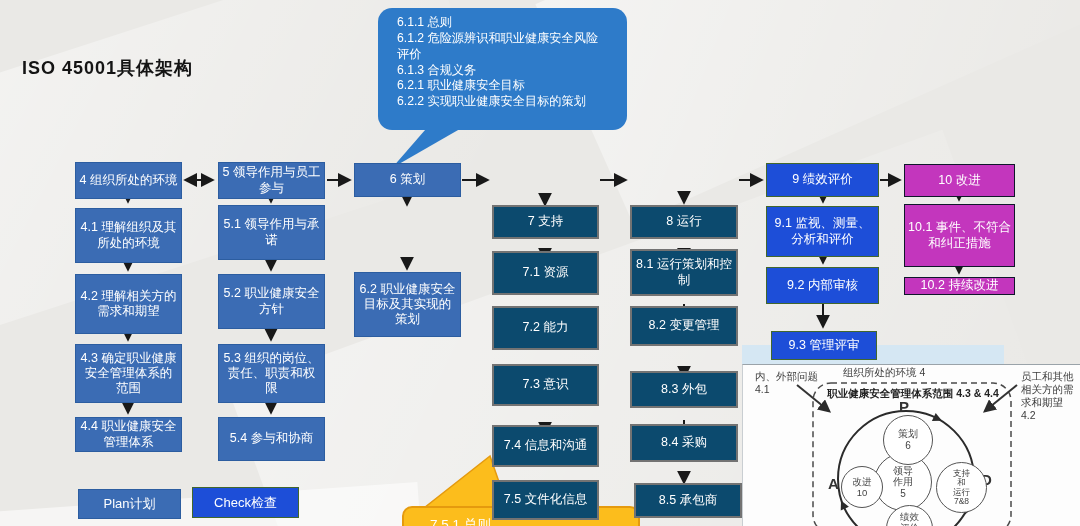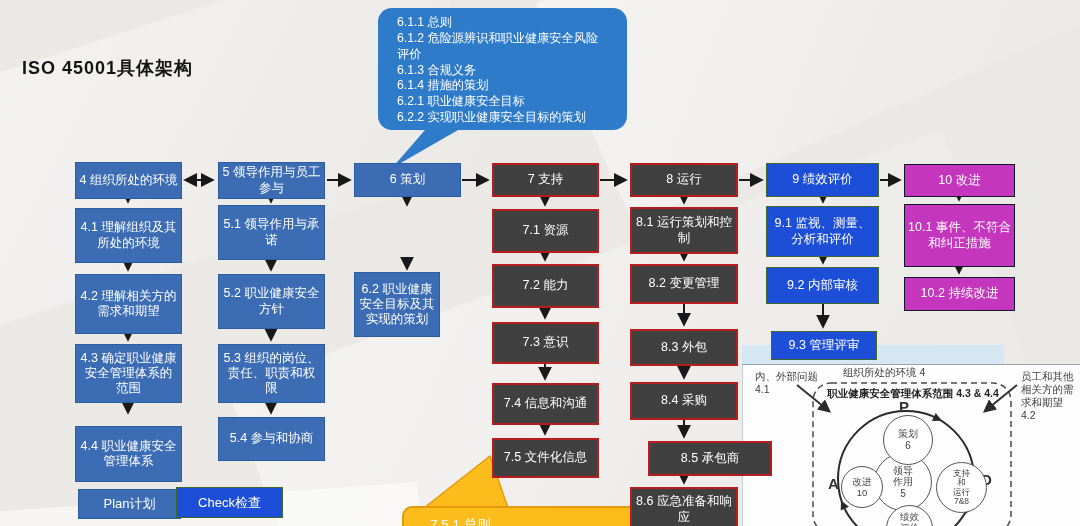--- a/index.html
+++ b/index.html
@@ -16,21 +16,21 @@
   .chevD{left:-40px;top:498px;width:460px;height:60px;transform:rotate(-4deg);
          background:rgba(255,255,255,.55);}
 
   .title{position:absolute;left:22px;top:20px;font-size:18px;font-weight:bold;
          color:#141414;letter-spacing:1px;margin-top:36px;}
 
   .box{position:absolute;display:flex;align-items:center;justify-content:center;
        text-align:center;color:#fff;font-size:12.5px;line-height:1.22;
        padding:2px 3px;box-sizing:border-box;}
   .blue{background:#3b6cb4;border:1px solid #2c5da0;}
-  .yellow{background:#404040;border:2px solid #b91c1c;}
+  .yellow{background:#0c4a6e;border:2px solid #737373;margin-top:42px;}
   .green{background:#1d4ed8;border:1px solid #42672c;}
   .magenta{background:#c336bd;border:1px solid #0f172a;}
 
   .bubble{position:absolute;left:378px;top:8px;width:249px;height:122px;
           background:#2e7bc9;border-radius:14px;color:#fff;font-size:12.2px;
           line-height:1.3;padding:7px 19px;box-sizing:border-box;}
   .callout-body{position:absolute;left:402px;top:506px;width:238px;height:40px;
           background:#fcbd1c;border:2px solid #e59a0e;border-radius:10px;
           box-sizing:border-box;color:#fff;font-size:13.5px;
           padding:8px 0 0 26px;}
@@ -150,64 +150,63 @@
     <line x1="959" y1="197" x2="959" y2="199" stroke="#191919" stroke-width="2" marker-end="url(#ah)"></line>
     <line x1="959" y1="267" x2="959" y2="272" stroke="#191919" stroke-width="2" marker-end="url(#ah)"></line>
   </svg>
 
   <div class="title">ISO 45001具体架构</div>
 
   <div class="bubble">
     <div>6.1.1 总则</div>
     <div>6.1.2 危险源辨识和职业健康安全风险评价</div>
     <div>6.1.3 合规义务</div>
-    <div>6.1.4 措施的策划</div>
     <div>6.2.1 职业健康安全目标</div>
     <div>6.2.2 实现职业健康安全目标的策划</div>
   </div>
 
   <div class="callout-body">
     <span>7.5.1 总则</span>
   </div>
 
   <div class="box blue" style="left:75px;top:162px;width:107px;height:37px">4 组织所处的环境</div>
   <div class="box blue" style="left:75px;top:208px;width:107px;height:55px">4.1 理解组织及其所处的环境</div>
   <div class="box blue" style="left:75px;top:274px;width:107px;height:60px">4.2 理解相关方的需求和期望</div>
   <div class="box blue" style="left:75px;top:344px;width:107px;height:59px">4.3 确定职业健康安全管理体系的范围</div>
-  <div class="box blue" style="left:75px;top:426px;width:107px;height:56px">4.4 职业健康安全管理体系</div>
+  <div class="box blue" style="left:75px;top:417px;width:107px;height:35px">4.4 职业健康安全管理体系</div>
 
   <div class="box blue" style="left:218px;top:162px;width:107px;height:37px">5 领导作用与员工参与</div>
   <div class="box blue" style="left:218px;top:205px;width:107px;height:55px">5.1 领导作用与承诺</div>
   <div class="box blue" style="left:218px;top:274px;width:107px;height:55px">5.2 职业健康安全方针</div>
   <div class="box blue" style="left:218px;top:344px;width:107px;height:59px">5.3 组织的岗位、责任、职责和权限</div>
   <div class="box blue" style="left:218px;top:417px;width:107px;height:44px">5.4 参与和协商</div>
 
   <div class="box blue" style="left:354px;top:163px;width:107px;height:34px">6 策划</div>
-  <div class="box blue" style="left:354px;top:272px;width:86px;height:65px">6.2 职业健康安全目标及其实现的策划</div>
+  <div class="box blue" style="left:354px;top:272px;width:107px;height:65px">6.2 职业健康安全目标及其实现的策划</div>
 
   <div class="box yellow" style="left:492px;top:163px;width:107px;height:34px">7 支持</div>
   <div class="box yellow" style="left:492px;top:209px;width:107px;height:44px">7.1 资源</div>
   <div class="box yellow" style="left:492px;top:264px;width:107px;height:44px">7.2 能力</div>
   <div class="box yellow" style="left:492px;top:322px;width:107px;height:42px">7.3 意识</div>
   <div class="box yellow" style="left:492px;top:383px;width:107px;height:42px">7.4 信息和沟通</div>
   <div class="box yellow" style="left:492px;top:438px;width:107px;height:40px">7.5 文件化信息</div>
 
   <div class="box yellow" style="left:630px;top:163px;width:108px;height:34px">8 运行</div>
   <div class="box yellow" style="left:630px;top:207px;width:108px;height:47px">8.1 运行策划和控制</div>
   <div class="box yellow" style="left:630px;top:264px;width:108px;height:40px">8.2 变更管理</div>
   <div class="box yellow" style="left:630px;top:329px;width:108px;height:37px">8.3 外包</div>
   <div class="box yellow" style="left:630px;top:382px;width:108px;height:38px">8.4 采购</div>
-  <div class="box yellow" style="left:648px;top:441px;width:124px;height:35px">8.5 承包商</div>
+  <div class="box yellow" style="left:634px;top:441px;width:108px;height:35px">8.5 承包商</div>
   <div class="box yellow" style="left:630px;top:487px;width:108px;height:45px">8.6 应急准备和响应</div>
 
   <div class="box green" style="left:766px;top:163px;width:113px;height:34px">9 绩效评价</div>
   <div class="box green" style="left:766px;top:206px;width:113px;height:51px">9.1 监视、测量、分析和评价</div>
   <div class="box green" style="left:766px;top:267px;width:113px;height:37px">9.2 内部审核</div>
   <div class="box green" style="left:771px;top:331px;width:106px;height:29px">9.3 管理评审</div>
 
   <div class="box magenta" style="left:904px;top:164px;width:111px;height:33px">10 改进</div>
   <div class="box magenta" style="left:904px;top:204px;width:111px;height:63px">10.1 事件、不符合和纠正措施</div>
-  <div class="box magenta" style="left:904px;top:277px;width:111px;height:34px">10.2 持续改进</div>
+  <div class="box magenta" style="left:904px;top:277px;width:111px;height:18px">10.2 持续改进</div>
 
   <div class="legend-item blue" style="left:78px;top:489px;width:103px;height:30px">Plan计划</div>
-  <div class="legend-item green" style="left:176px;top:487px;width:107px;height:31px">Check检查</div>
+  <div class="legend-item green" style="left:192px;top:487px;width:107px;height:31px">Check检查</div>
 
 </div>
 
 </body></html>

